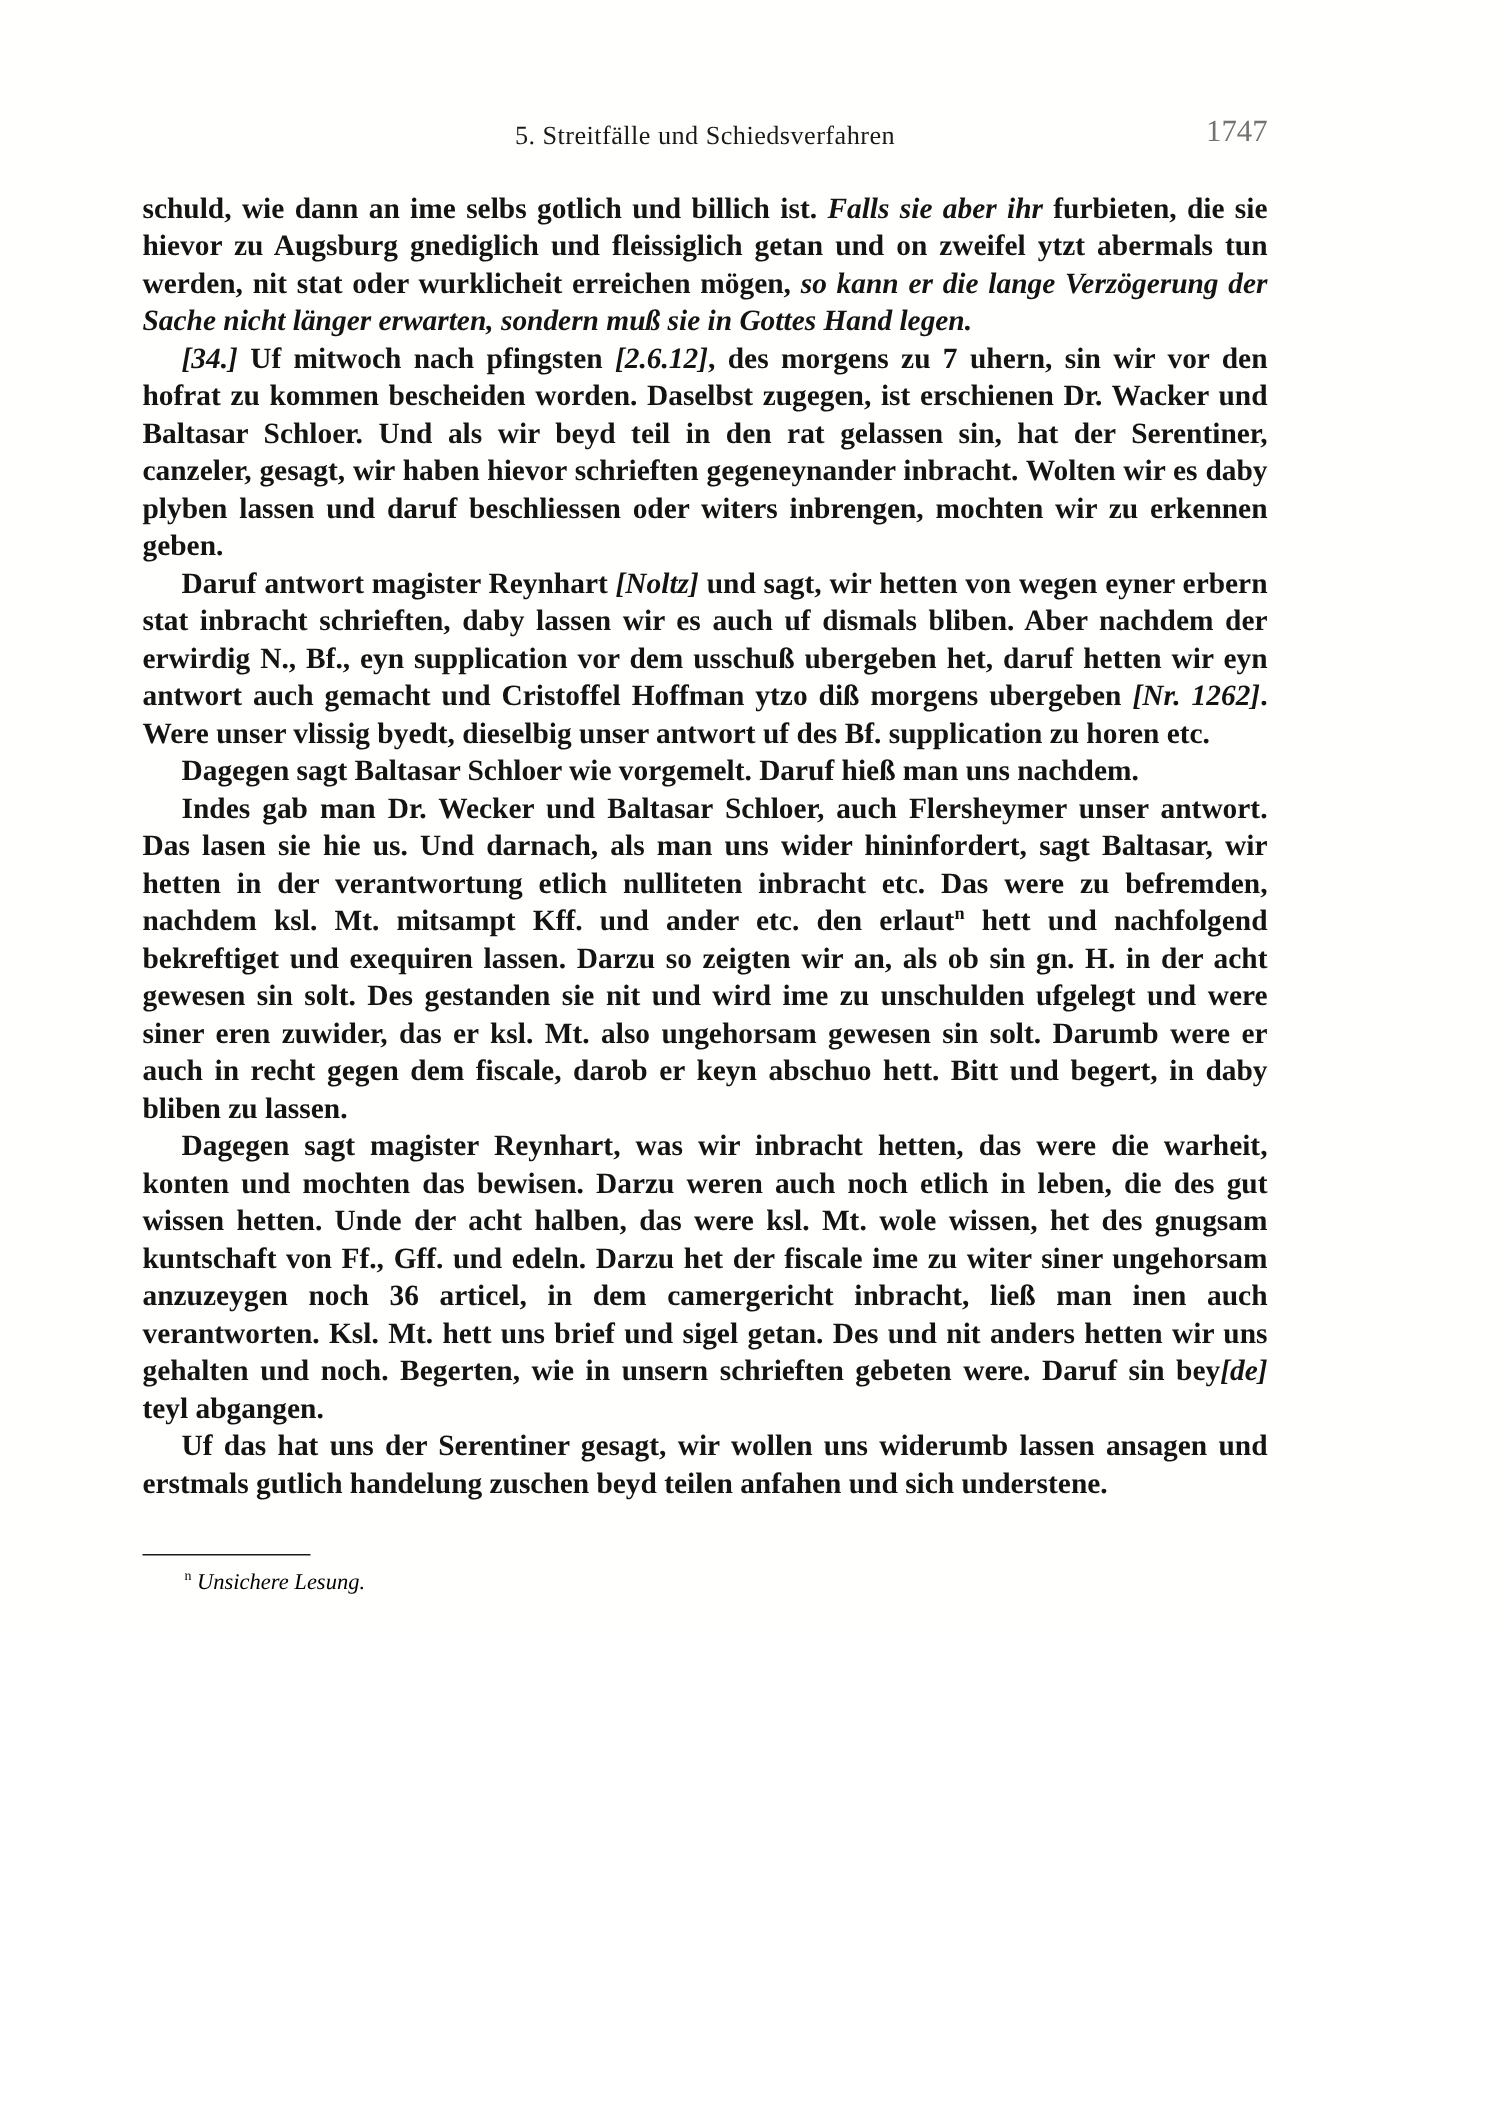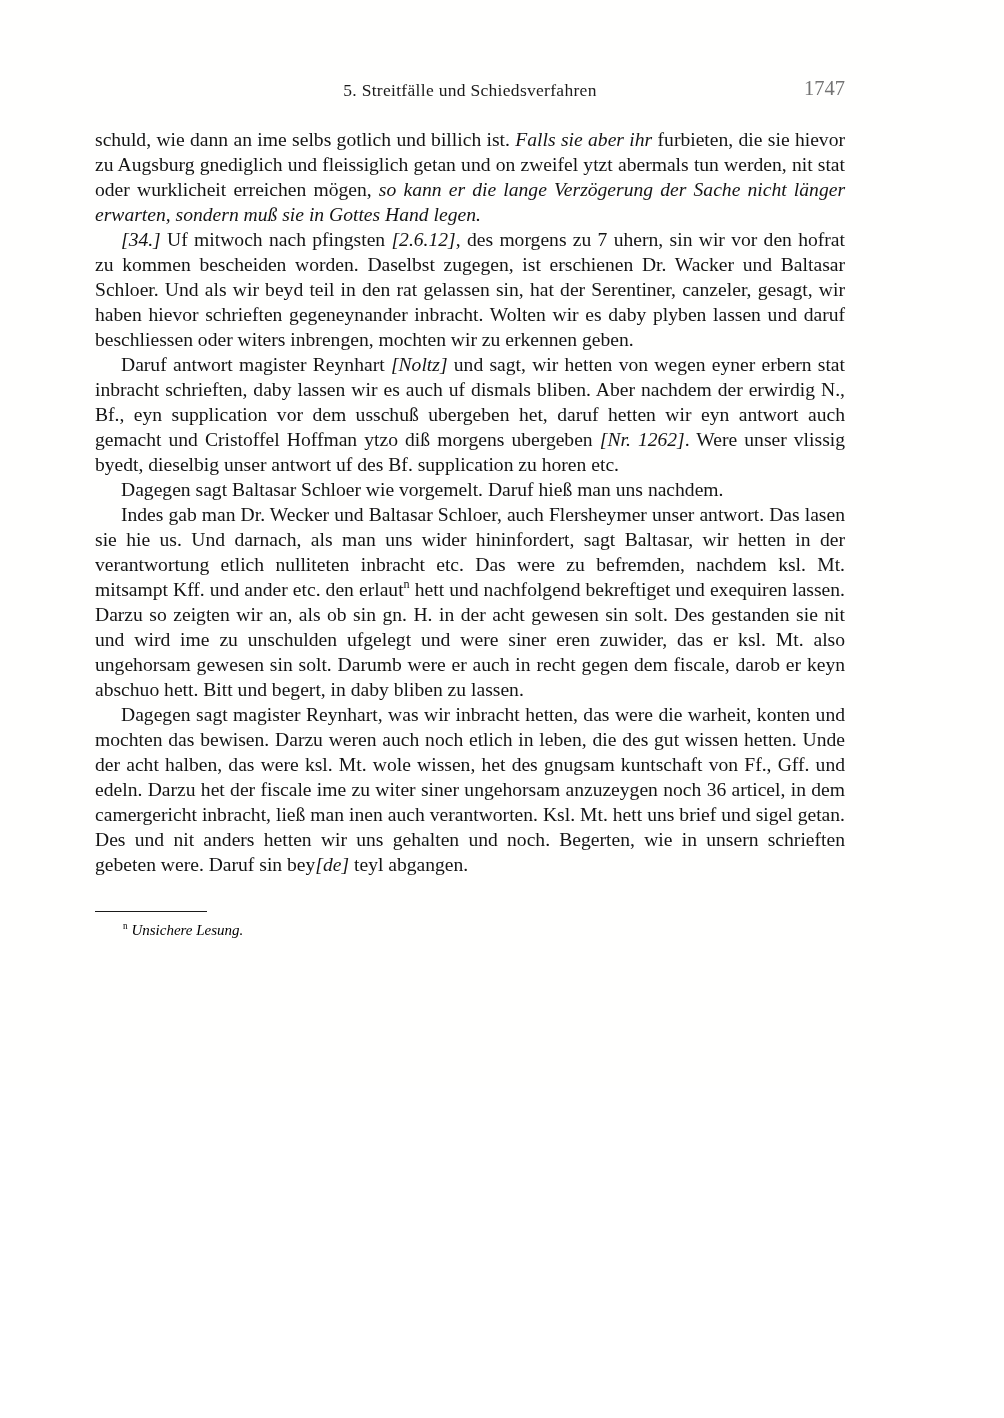--- a/index.html
+++ b/index.html
@@ -42,20 +42,21 @@
   }
   .body-text {
     margin-top: 21px;
     font-size: 19.6px;
     line-height: 25px;
     text-align: justify;
     text-justify: inter-word;
   }
   .para {
     margin: 0;
+    font-weight: bold;
   }
   .para.indent {
     text-indent: 26px;
   }
   .body-text em, .footnote em {
     font-style: italic;
   }
   sup.fn-mark {
     font-size: 0.62em;
     vertical-align: super;
@@ -86,20 +87,21 @@
     <div class="page-number">1747</div>
   </header>
 
   <main class="body-text" id="paragraphs">
       <p class="para"><span>schuld, wie dann an ime selbs gotlich und billich ist. </span><em>Falls sie aber ihr</em><span> furbieten, die sie hievor zu Augsburg gnediglich und fleissiglich getan und on zweifel ytzt abermals tun werden, nit stat oder wurklicheit erreichen mögen, </span><em>so kann er die lange Verzögerung der Sache nicht länger erwarten, sondern muß sie in Gottes Hand legen.</em></p>
       <p class="para indent"><em>[34.]</em><span> Uf mitwoch nach pfingsten </span><em>[2.6.12]</em><span>, des morgens zu 7 uhern, sin wir vor den hofrat zu kommen bescheiden worden. Daselbst zugegen, ist erschienen Dr. Wacker und Baltasar Schloer. Und als wir beyd teil in den rat gelassen sin, hat der Serentiner, canzeler, gesagt, wir haben hievor schrieften gegeneynander inbracht. Wolten wir es daby plyben lassen und daruf beschliessen oder witers inbrengen, mochten wir zu erkennen geben.</span></p>
       <p class="para indent"><span>Daruf antwort magister Reynhart </span><em>[Noltz]</em><span> und sagt, wir hetten von wegen eyner erbern stat inbracht schrieften, daby lassen wir es auch uf dismals bliben. Aber nachdem der erwirdig N., Bf., eyn supplication vor dem usschuß ubergeben het, daruf hetten wir eyn antwort auch gemacht und Cristoffel Hoffman ytzo diß morgens ubergeben </span><em>[Nr. 1262]</em><span>. Were unser vlissig byedt, dieselbig unser antwort uf des Bf. supplication zu horen etc.</span></p>
       <p class="para indent"><span>Dagegen sagt Baltasar Schloer wie vorgemelt. Daruf hieß man uns nachdem.</span></p>
       <p class="para indent"><span>Indes gab man Dr. Wecker und Baltasar Schloer, auch Flersheymer unser antwort. Das lasen sie hie us. Und darnach, als man uns wider hininfordert, sagt Baltasar, wir hetten in der verantwortung etlich nulliteten inbracht etc. Das were zu befremden, nachdem ksl. Mt. mitsampt Kff. und ander etc. den erlaut</span><sup class="fn-mark">n</sup><span> hett und nachfolgend bekreftiget und exequiren lassen. Darzu so zeigten wir an, als ob sin gn. H. in der acht gewesen sin solt. Des gestanden sie nit und wird ime zu unschulden ufgelegt und were siner eren zuwider, das er ksl. Mt. also ungehorsam gewesen sin solt. Darumb were er auch in recht gegen dem fiscale, darob er keyn abschuo hett. Bitt und begert, in daby bliben zu lassen.</span></p>
       <p class="para indent"><span>Dagegen sagt magister Reynhart, was wir inbracht hetten, das were die warheit, konten und mochten das bewisen. Darzu weren auch noch etlich in leben, die des gut wissen hetten. Unde der acht halben, das were ksl. Mt. wole wissen, het des gnugsam kuntschaft von Ff., Gff. und edeln. Darzu het der fiscale ime zu witer siner ungehorsam anzuzeygen noch 36 articel, in dem camergericht inbracht, ließ man inen auch verantworten. Ksl. Mt. hett uns brief und sigel getan. Des und nit anders hetten wir uns gehalten und noch. Begerten, wie in unsern schrieften gebeten were. Daruf sin bey</span><em>[de]</em><span> teyl abgangen.</span></p>
+      <p class="para indent"><span>Uf das hat uns der Serentiner gesagt, wir wollen uns widerumb lassen ansagen und erstmals gutlich handelung zuschen beyd teilen anfahen und sich understene.</span></p>
     </main>
 
   <footer class="footnote-area">
     <div class="footnote-rule"></div>
     <p class="footnote"><sup class="fn-mark">n</sup><span> </span><em>Unsichere Lesung.</em></p>
   </footer>
 
 </div>
 
 </body></html>

